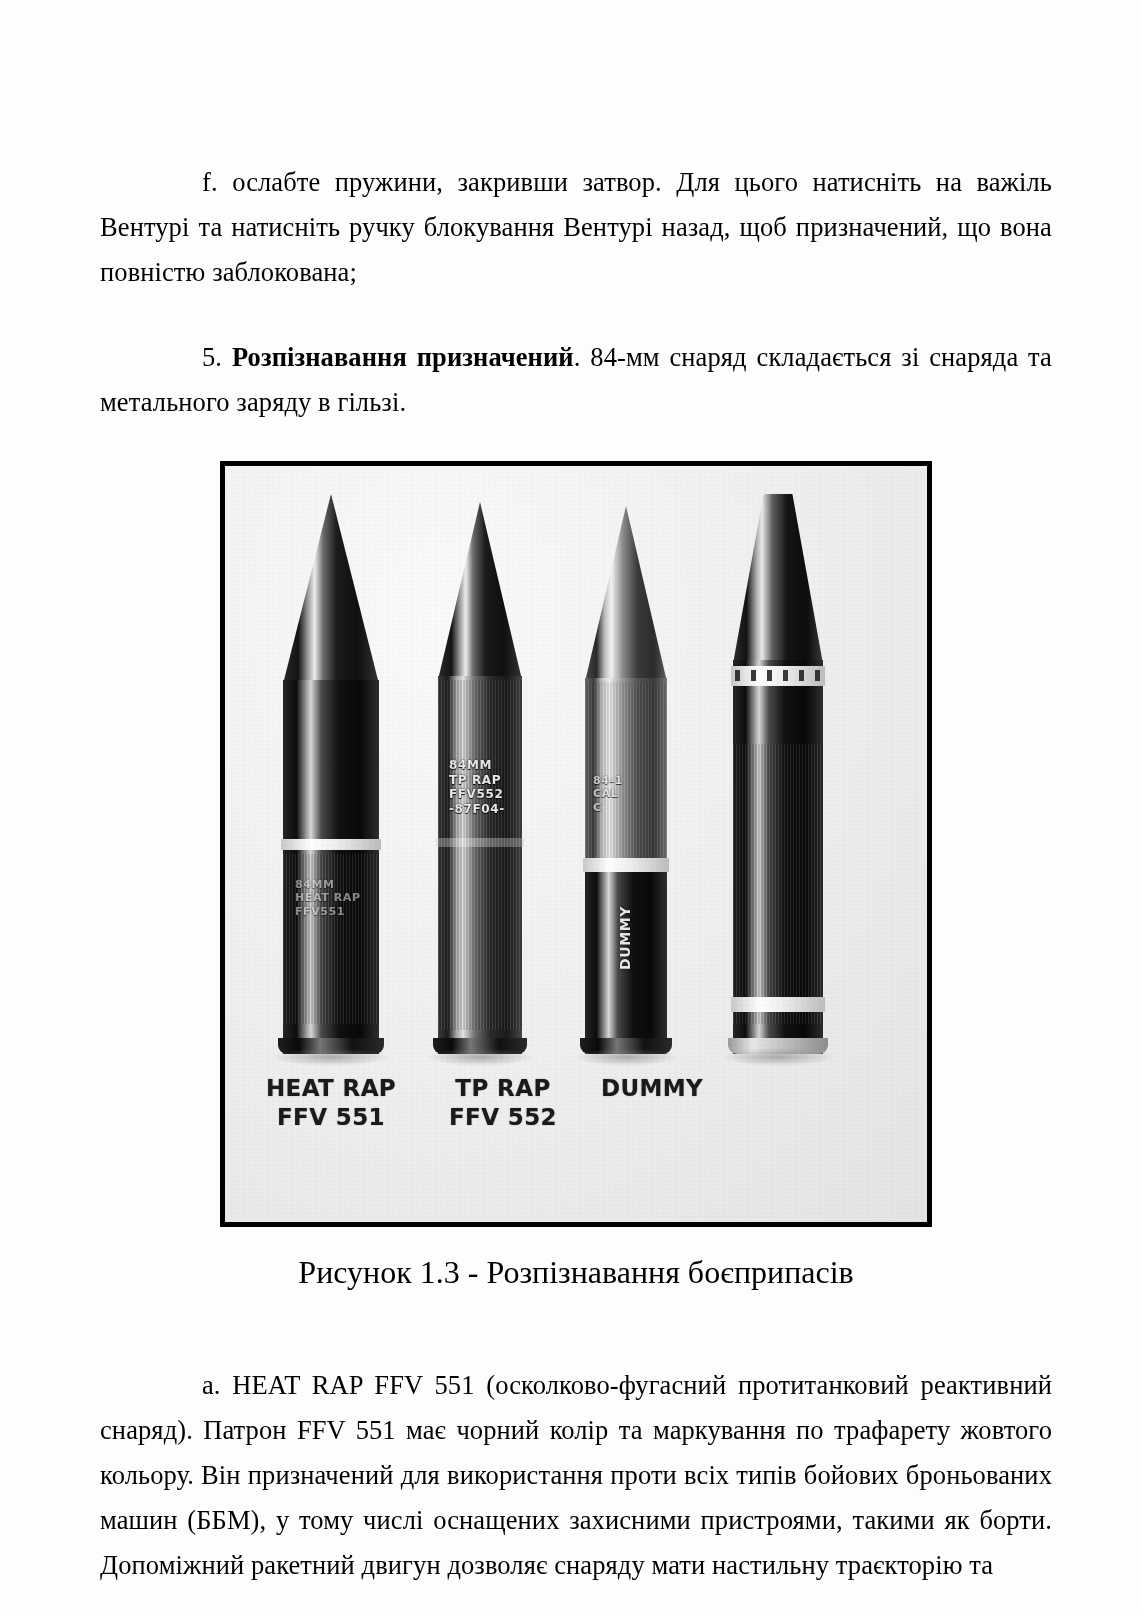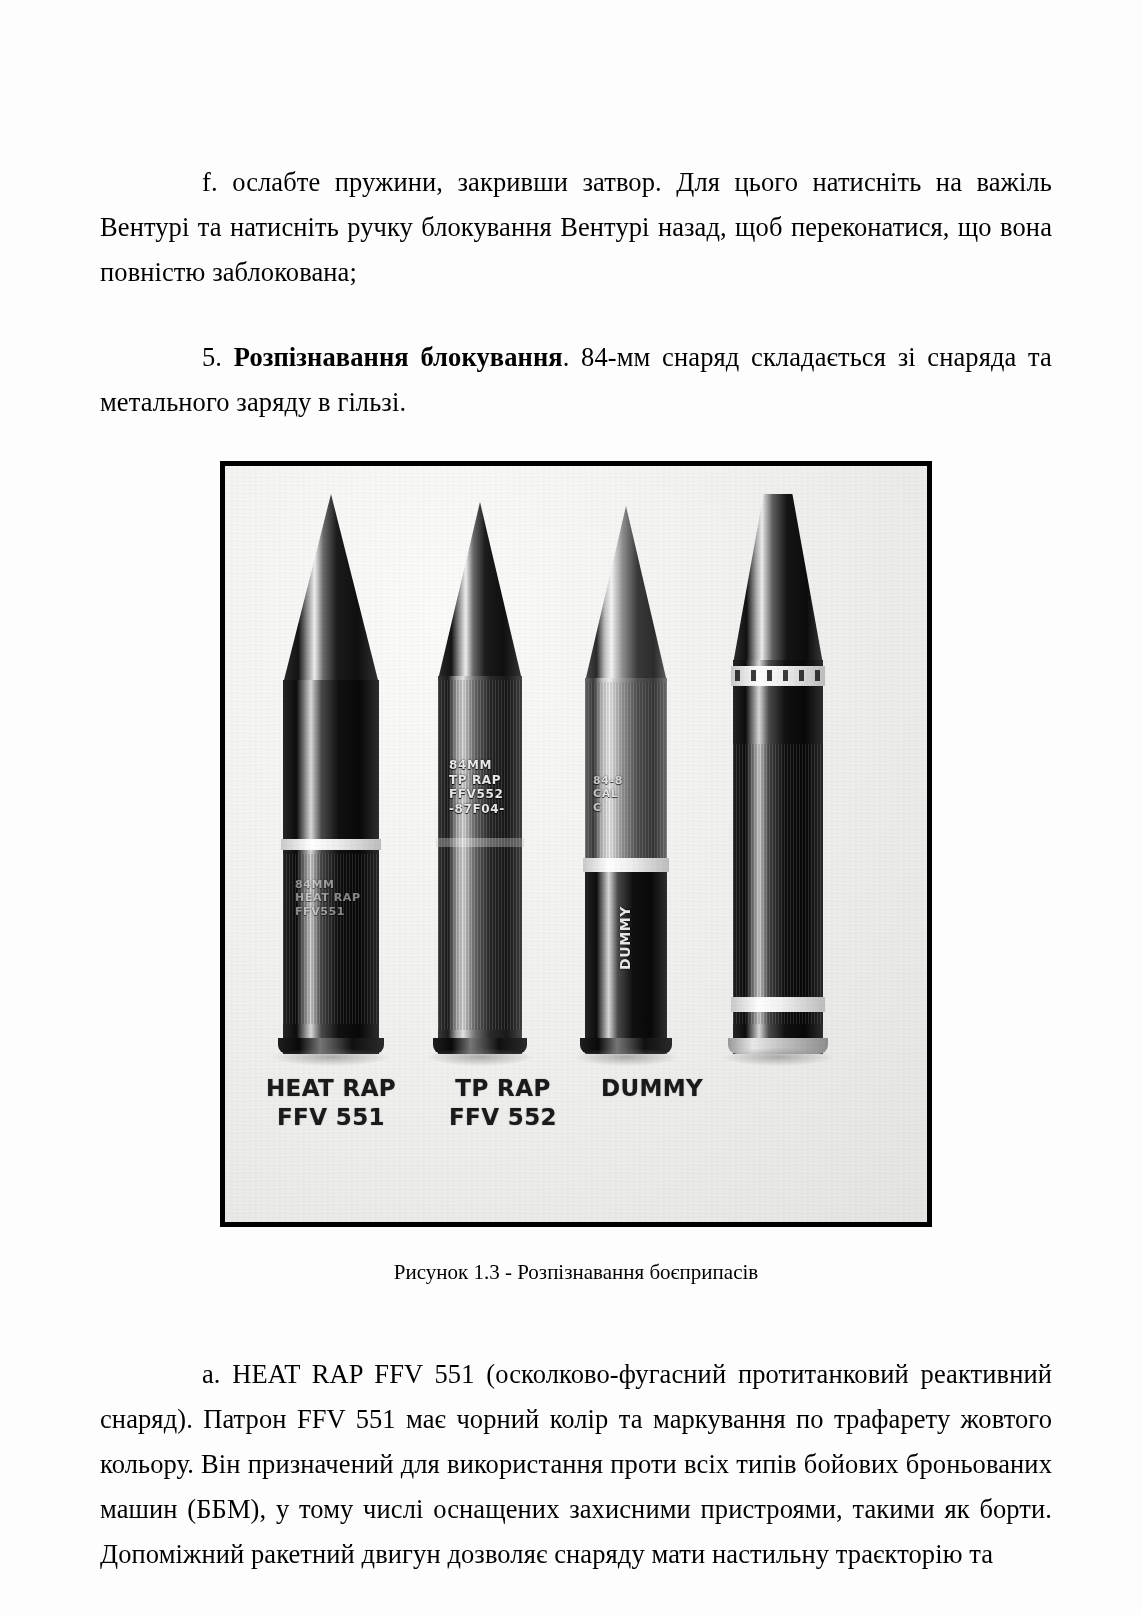--- a/index.html
+++ b/index.html
@@ -177,21 +177,21 @@
     font-size: 23px;
     line-height: 29px;
     letter-spacing: .4px;
     white-space: pre-line;
     text-shadow: 0 0 1.2px rgba(0,0,0,.45);
   }
 
   .fig-caption {
     margin-top: 26px;
     text-align: center;
-    font-size: 21px;
+    font-size: 32px;
     line-height: 38px;
   }
 
   .knurl {
     position: absolute;
     left: 0;
     width: 100%;
     background-image: repeating-linear-gradient(
       90deg, rgba(255,255,255,.20) 0px, rgba(255,255,255,.20) 1px,
       rgba(0,0,0,.25) 1px, rgba(0,0,0,.25) 3px);
@@ -206,26 +206,26 @@
       rgba(255,255,255,0) 5px, rgba(255,255,255,0) 16px);
     opacity: .85;
   }
 </style>
 </head>
 <body>
 
 <div class="page">
   <div class="content">
 
-    <p class="body-text indent">f. ослабте пружини, закривши затвор. Для цього натисніть на важіль Вентурі та натисніть ручку блокування Вентурі назад, щоб переконатися, що вона повністю заблокована;</p>
+    <p class="body-text indent">f. ослабте пружини, закривши затвор. Для цього натисніть на важіль Вентурі та натисніть ручку блокування Вентурі назад, щоб призначений, що вона повністю заблокована;</p>
 
 
     <div class="spacer-med"></div>
 
-    <p class="body-text indent"><span>5.</span><span> </span><b class="bold">Розпізнавання блокування</b><span>. 84-мм снаряд складається зі снаряда та метального заряду в гільзі.</span></p>
+    <p class="body-text indent"><span>5.</span><span> </span><b class="bold">Розпізнавання призначений</b><span>. 84-мм снаряд складається зі снаряда та метального заряду в гільзі.</span></p>
 
     <div class="figure-wrap">
       <div class="figure-frame">
         <div class="photo">
 
           <div class="round" style="left:58px; width:96px; height:560px;">
             <div class="nose sharp" style="top:0; height:190px;"></div>
             <div class="body-tube shade-dark" style="top:186px; height:374px;"></div>
             <div class="knurl" style="top:360px; height:170px;"></div>
             <div class="band-white" style="top:345px; height:11px;"></div>
@@ -253,21 +253,21 @@
           <div class="caption-label" style="left:194px; top:608px; width:168px;">TP RAP
 FFV 552</div>
 
           <div class="round" style="left:360px; width:82px; height:548px;">
             <div class="nose sharp" style="top:0; height:176px; background:linear-gradient(90deg,#4a4a4a 0%,#2a2a2a 14%,#bdbdbd 24%,#f4f4f4 32%,#8d8d8d 46%,#3a3a3a 64%,#2c2c2c 84%,#606060 100%);"></div>
             <div class="body-tube shade-light" style="top:172px; height:376px;"></div>
             <div class="knurl" style="top:176px; height:180px; opacity:.4;"></div>
             <div class="band-white" style="top:352px; height:14px;"></div>
             <div class="body-tube shade-dark" style="top:366px; height:168px;"></div>
             <div class="stencil vertical" style="left:32px; top:400px; font-size:14px;">DUMMY</div>
-            <div class="stencil" style="left:8px; top:268px; font-size:11px; opacity:.75;">84-8
+            <div class="stencil" style="left:8px; top:268px; font-size:11px; opacity:.75;">84-1
 CAL
 C</div>
             <div class="base-rim" style="top:532px;"></div>
             <div class="base-shadow" style="top:542px;"></div>
           </div>
           <div class="caption-label" style="left:348px; top:608px; width:158px;">DUMMY</div>
 
           <div class="round" style="left:508px; width:90px; height:560px;">
             <div class="nose blunt" style="top:0; height:170px; background:linear-gradient(90deg,#2f2f2f 0%,#121212 15%,#9f9f9f 25%,#ededed 32%,#5e5e5e 44%,#151515 60%,#0d0d0d 82%,#3a3a3a 100%);"></div>
             <div class="body-tube shade-dark" style="top:166px; height:394px;"></div>

